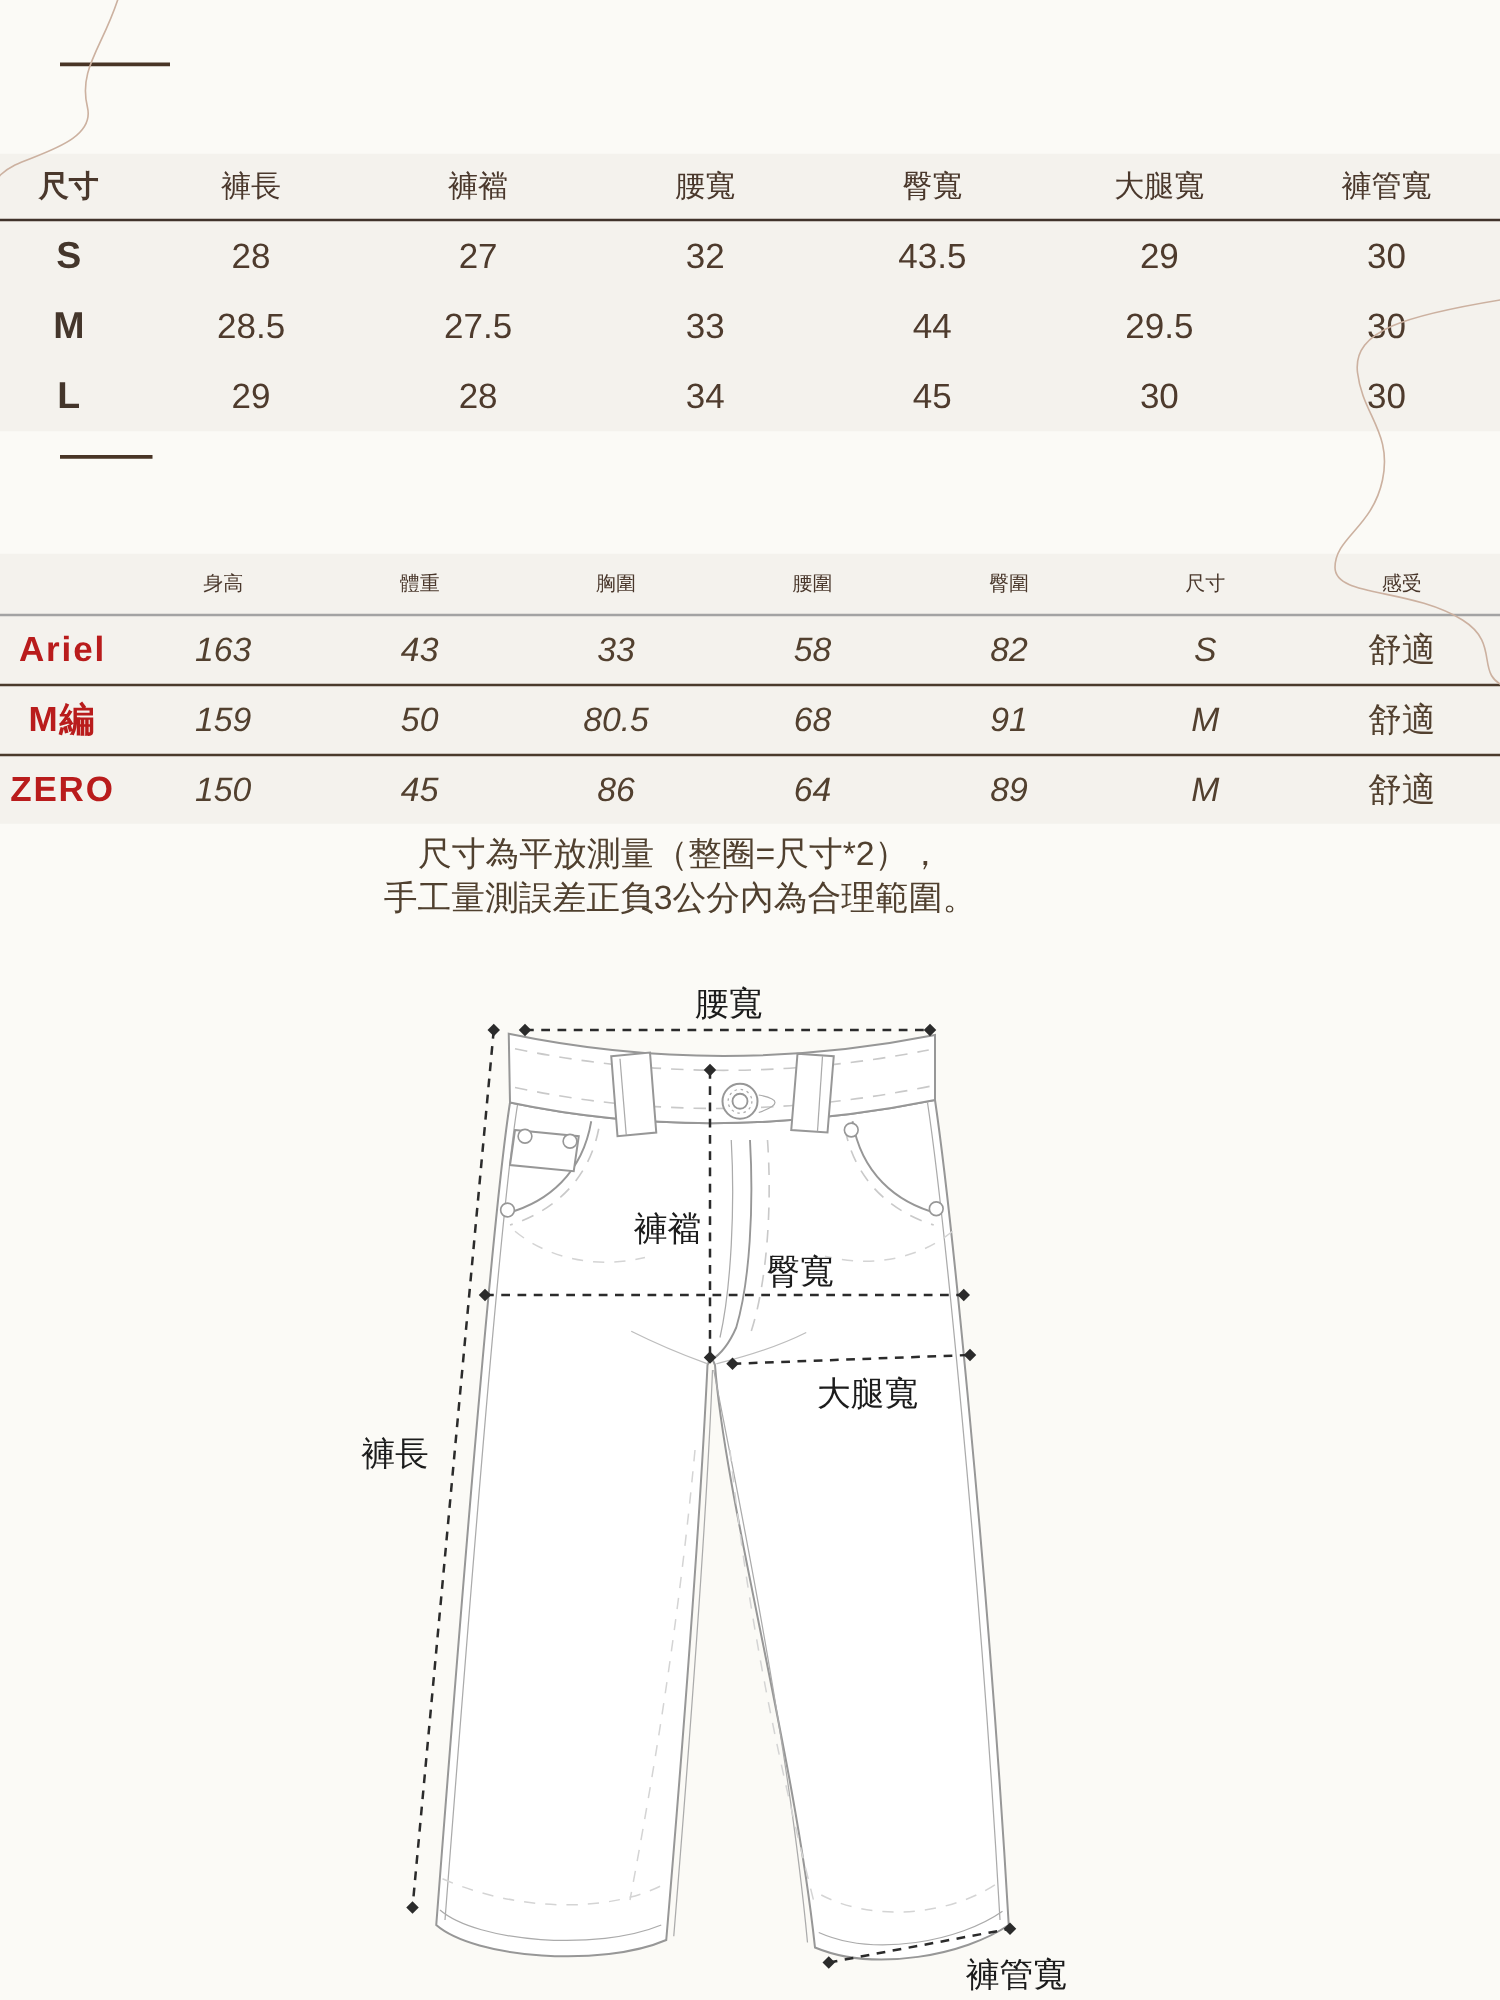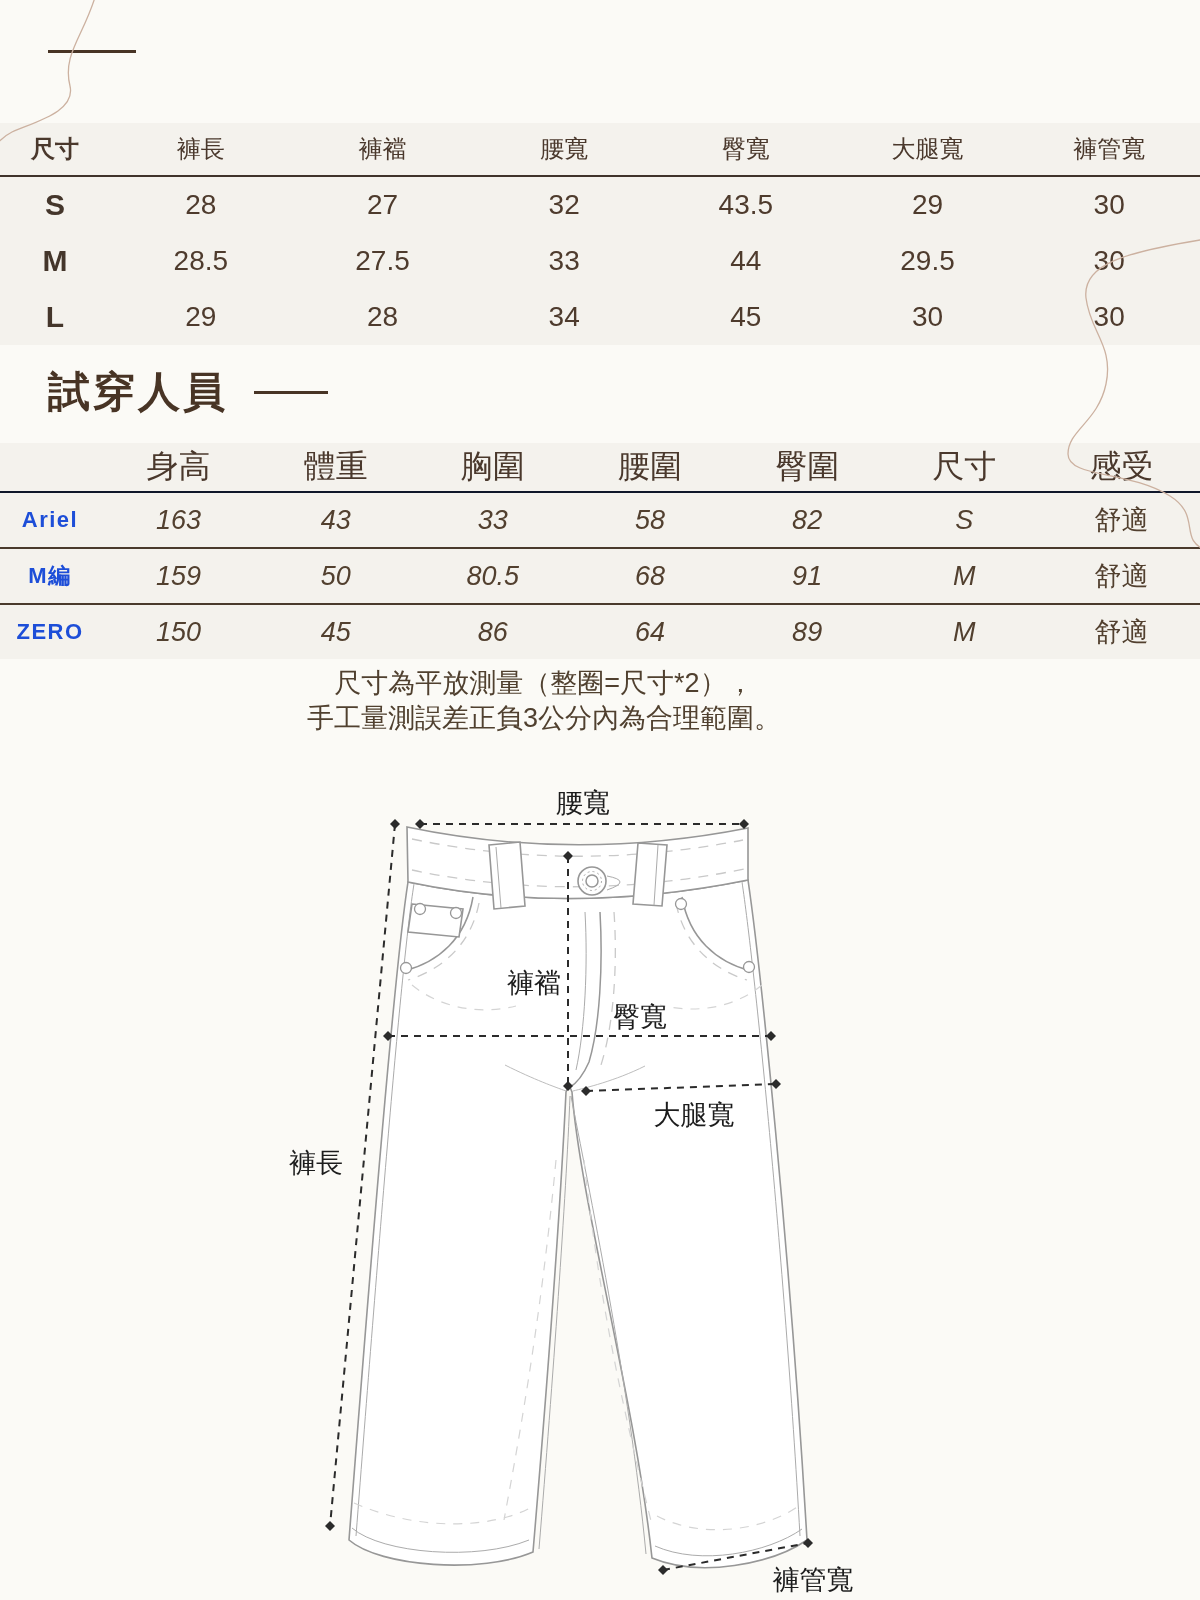--- a/index.html
+++ b/index.html
@@ -27,24 +27,24 @@
   .grid8 { display:grid; grid-template-columns:100px repeat(7,1fr); align-items:center; }
   .c { text-align:center; }
 
   #size-table { top:123px; }
   #size-table .hdr { height:52px; font-size:24px; border-bottom:2px solid #40332b; color:#4a382c; }
   #size-table .hdr .first { font-weight:700; }
   #size-table .row { height:56px; font-size:28px; color:#4e3b2d; }
   #size-table .row .lab { font-weight:700; font-size:30px; color:#44362b; }
 
   #fit-table { top:443px; }
-  #fit-table .hdr { height:48px; font-size:32px; border-bottom:2px solid #0f172a; color:#4a382c; }
+  #fit-table .hdr { height:48px; font-size:16px; border-bottom:2px solid #a3a3a3; color:#4a382c; }
   #fit-table .row { height:54px; font-size:27px; color:#52402f; border-bottom:2px solid #4a3a2c; }
   #fit-table .row.last { border-bottom:none; }
-  #fit-table .row .lab { font-weight:700; font-size:22px; letter-spacing:1.5px; font-style:normal; color:#1d4ed8; }
+  #fit-table .row .lab { font-weight:700; font-size:28px; letter-spacing:1.5px; font-style:normal; color:#b91c1c; }
   #fit-table .row .val { font-style:italic; }
   #fit-table .row .plain { font-style:normal; }
 
   
   .note { position:absolute; top:666px; left:0; width:1088px; text-align:center;
           font-size:27px; line-height:35px; color:#50402f; }
 
   
   #art { position:absolute; left:0; top:0; pointer-events:none; }
   .deco { fill:none; stroke:#ccb1a0; stroke-width:1.3; }
@@ -99,21 +99,20 @@
     <div class="c">29</div>
     <div class="c">28</div>
     <div class="c">34</div>
     <div class="c">45</div>
     <div class="c">30</div>
     <div class="c">30</div>
   </div>
 </div>
 
 <div class="sec-title" id="title2">
-  <span class="txt">試穿人員</span>
   <span class="dash"></span>
 </div>
 
 <div class="tbl" id="fit-table">
   <div class="grid8 hdr">
     <div class="c"></div>
     <div class="c">身高</div>
     <div class="c">體重</div>
     <div class="c">胸圍</div>
     <div class="c">腰圍</div>

